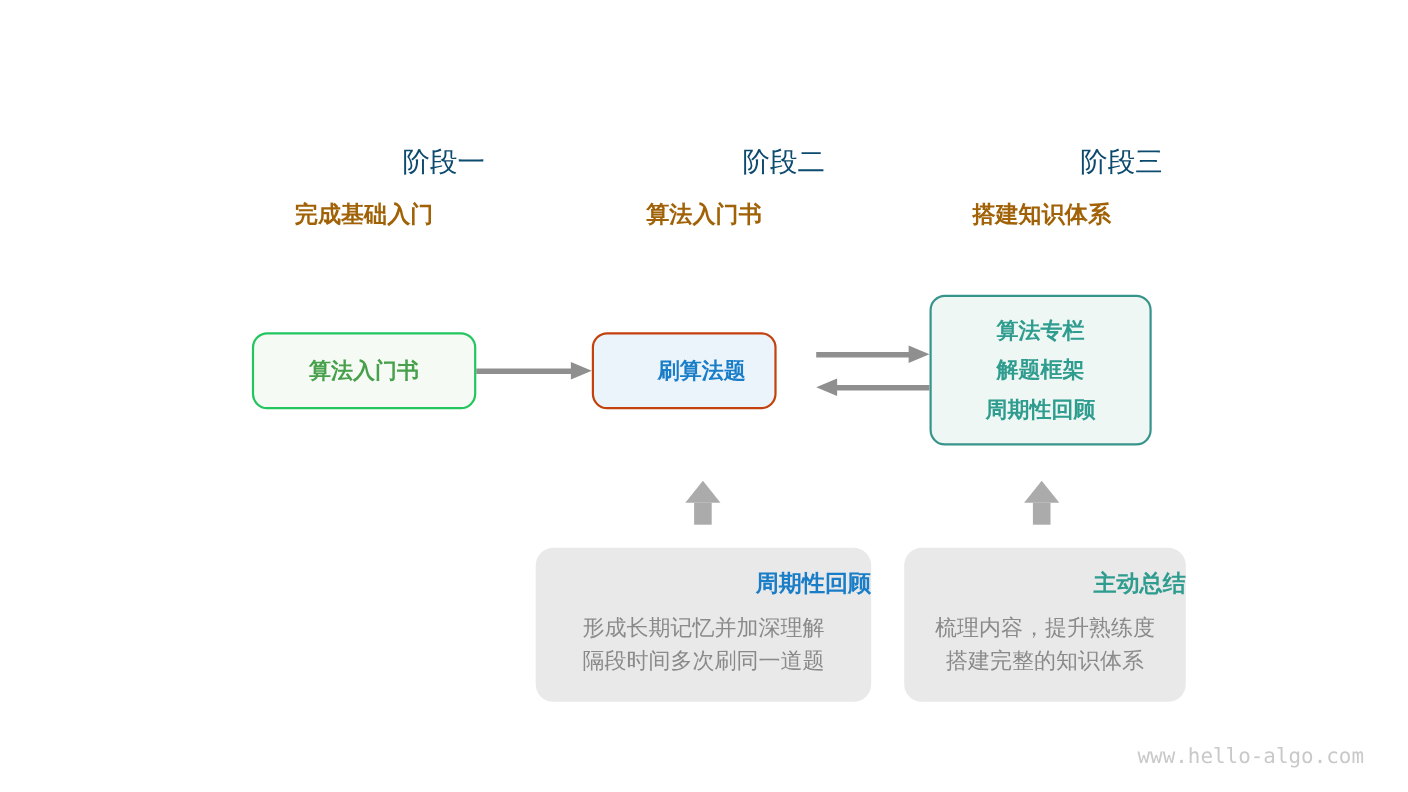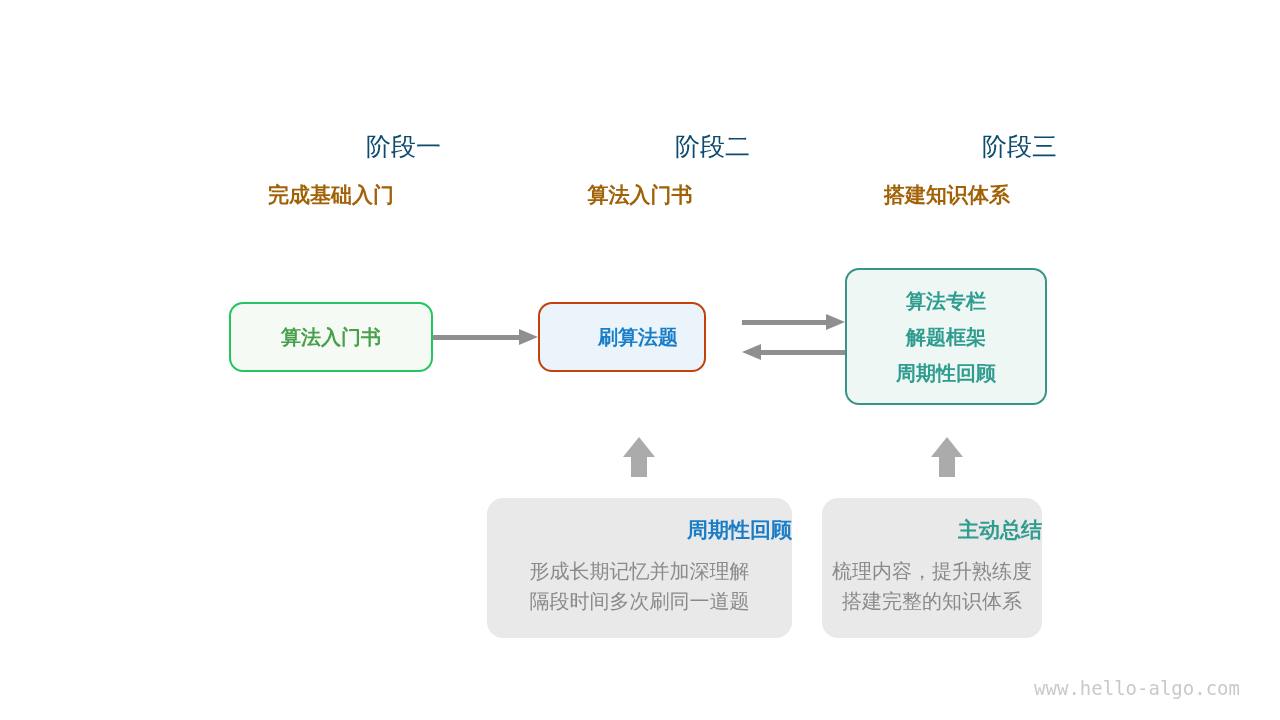--- a/index.html
+++ b/index.html
@@ -93,21 +93,21 @@
   .up-stem { position: absolute; width: 16px; height: 20px; background: #ababab; }
 
   
   .note {
     position: absolute;
     background: #e9e9e9;
     border-radius: 16px;
     text-align: center;
   }
   .note-1 { left: 487px; top: 498px; width: 305px; height: 140px; }
-  .note-2 { left: 822px; top: 498px; width: 220px; height: 140px; }
+  .note-2 { left: 822px; top: 498px; width: 256px; height: 140px; }
   .note-title { margin-top: 18px; font-size: 21px; font-weight: bold; text-align: right; }
   .note-title.blue { color: #1a7dc8; }
   .note-title.teal { color: #2e9c8e; }
   .note-body { margin-top: 12px; font-size: 20px; line-height: 30px; color: #8a8a8a; }
 
   
   .watermark {
     position: absolute;
     right: 40px;
     top: 677px;

